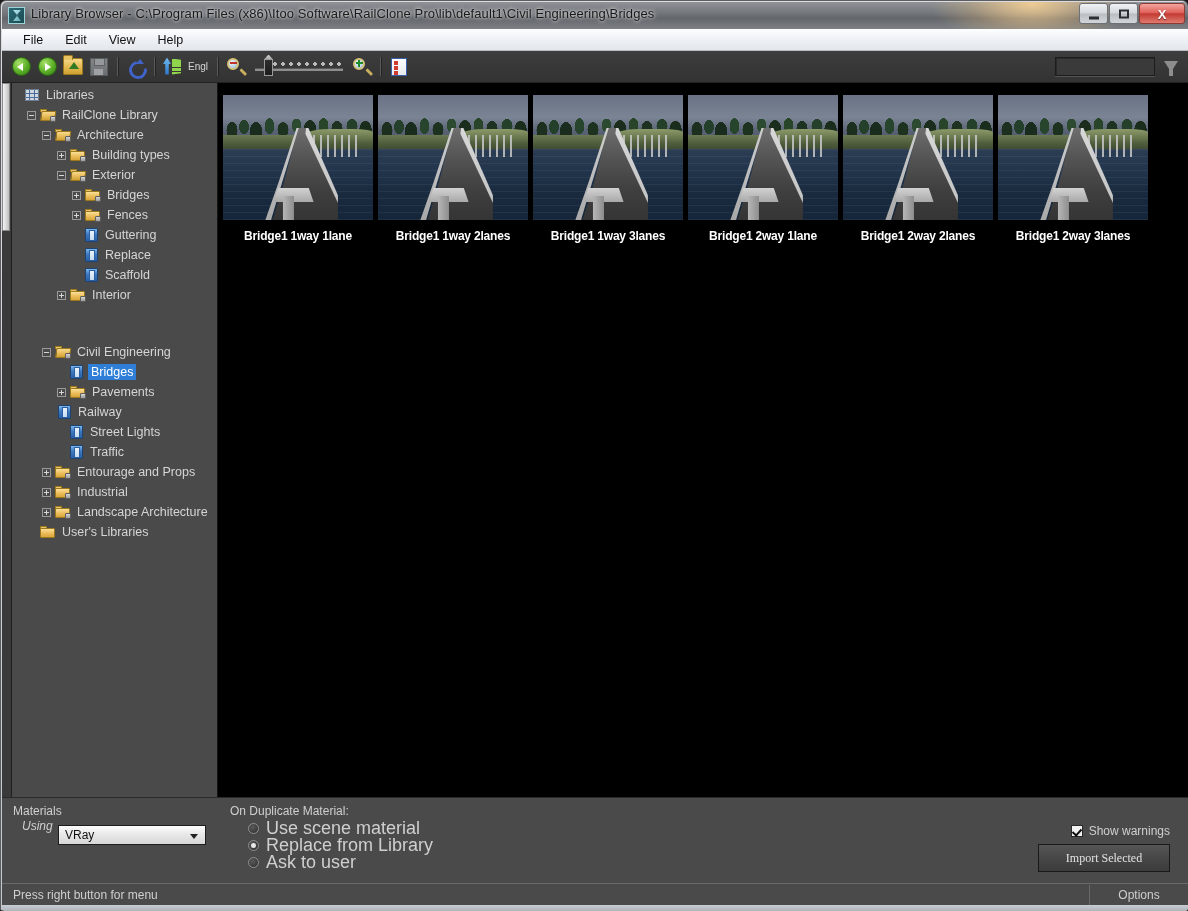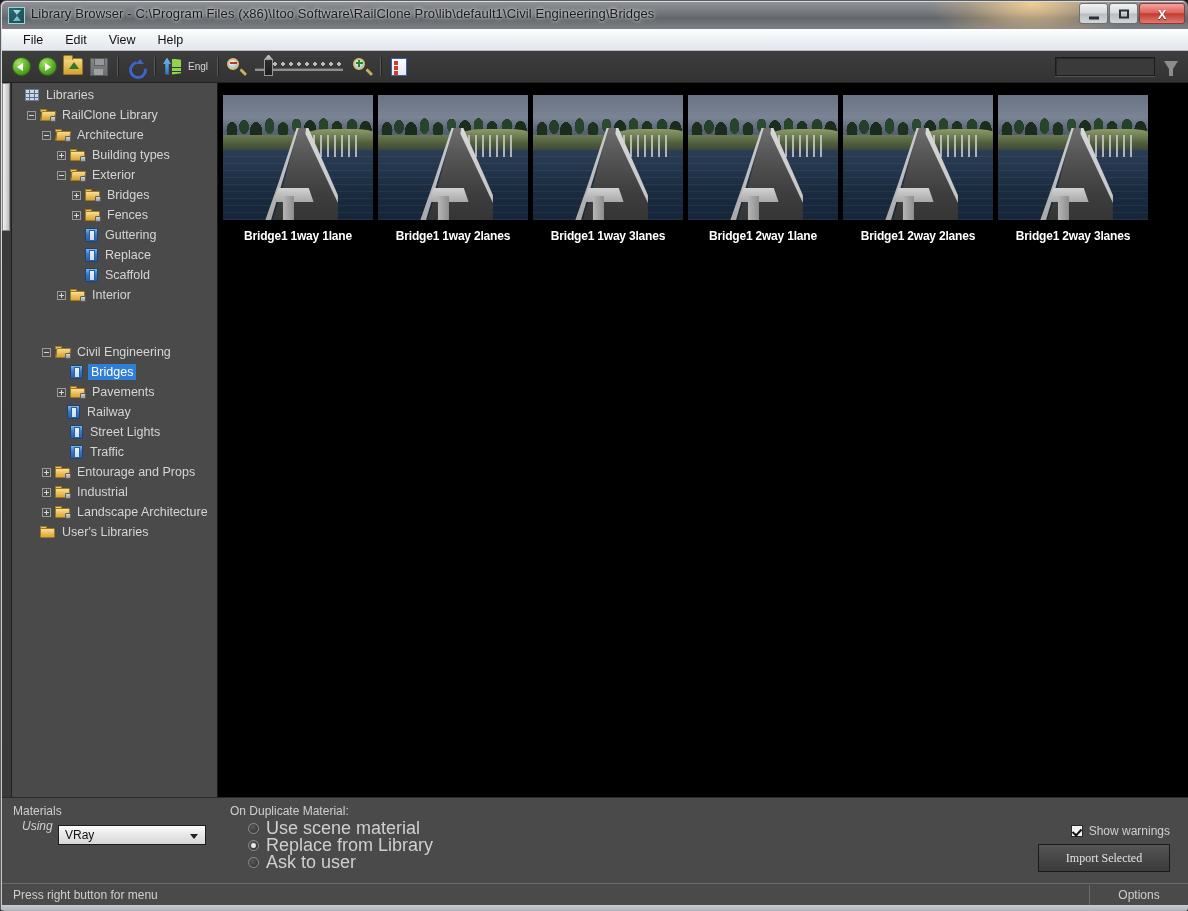--- a/index.html
+++ b/index.html
@@ -834,21 +834,21 @@
             </div>
             <div class="tnode" style="padding-left: 45px;">
               <span class="exp plus"></span>
               <span class="ico-folder">
                 <span class="ftab"></span>
                 <span class="fbody"></span>
                 <span class="lock"></span>
               </span>
               <span class="tlabel">Pavements</span>
             </div>
-            <div class="tnode" style="padding-left: 42px;">
+            <div class="tnode" style="padding-left: 33px;">
               <span class="exp none"></span>
               <span class="ico-doc">
                 <span class="pg"></span>
               </span>
               <span class="tlabel">Railway</span>
             </div>
             <div class="tnode" style="padding-left: 45px;">
               <span class="exp none"></span>
               <span class="ico-doc">
                 <span class="pg"></span>

